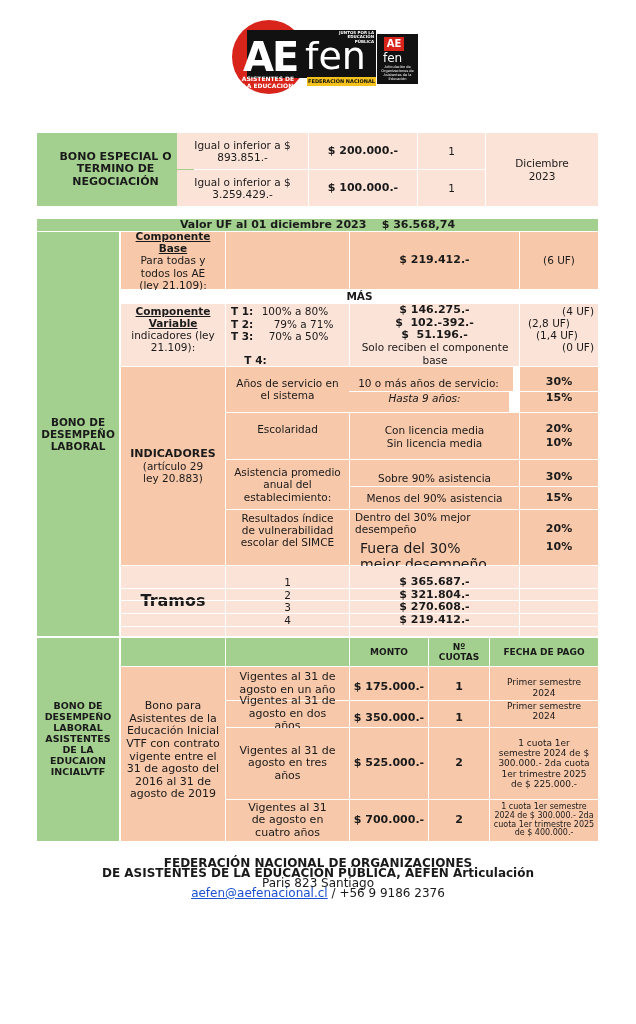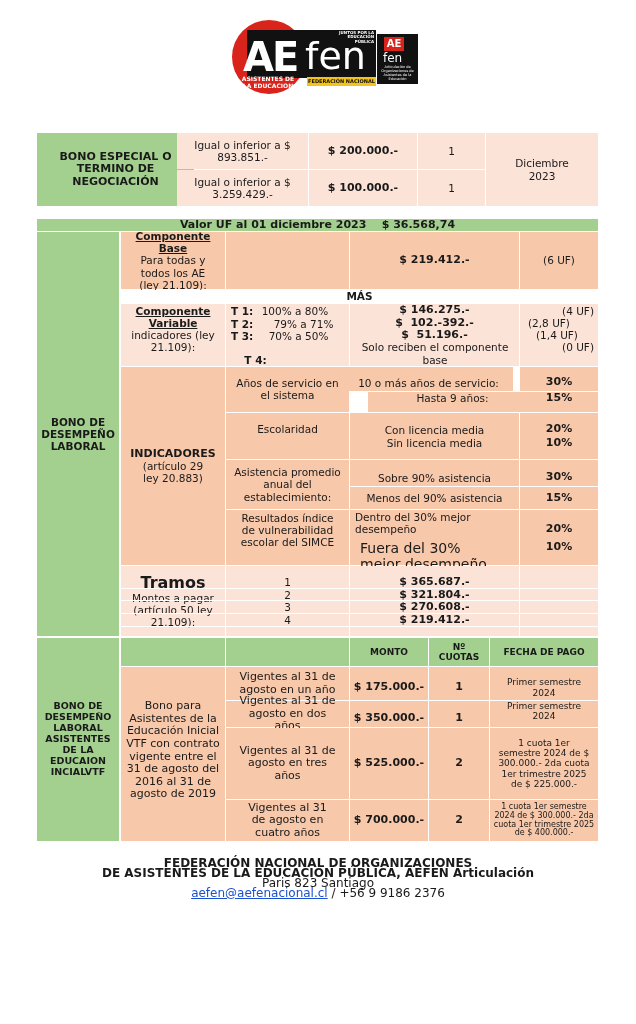--- a/index.html
+++ b/index.html
@@ -118,21 +118,21 @@
   <div class="abs" style="left:520px;top:341px;width:74px;text-align:right;font-size:10.5px;">(0 UF)</div>
 
   <div class="cell salmon" style="left:121px;top:367px;width:104px;height:198px;">
     <span class="b" style="font-size:11px;">INDICADORES</span>
     <span style="padding:0 14px;">(artículo 29 ley 20.883)</span>
   </div>
 
   <div class="cell salmon" style="left:226px;top:367px;width:123px;height:45px;justify-content:flex-start;padding:10px 8px 0;">Años de servicio en el sistema</div>
   <div class="cell salmon" style="left:344px;top:367px;width:169px;height:24px;justify-content:flex-end;padding-bottom:2px;">10 o más años de servicio:</div>
   <div class="cell salmon b" style="left:520px;top:367px;width:78px;height:24px;justify-content:flex-end;padding-bottom:2px;font-size:11px;">30%</div>
-  <div class="cell salmon" style="left:368px;top:392px;width:169px;height:20px;justify-content:flex-start;">Hasta 9 años:</div>
+  <div class="cell salmon" style="left:340px;top:392px;width:169px;height:20px;justify-content:flex-start;font-style:italic;">Hasta 9 años:</div>
   <div class="cell salmon b" style="left:520px;top:392px;width:78px;height:20px;justify-content:flex-start;font-size:11px;">15%</div>
 
   <div class="cell salmon" style="left:226px;top:413px;width:123px;height:46px;justify-content:flex-start;padding-top:10px;">Escolaridad</div>
   <div class="cell salmon" style="left:350px;top:413px;width:169px;height:24px;justify-content:flex-end;padding-bottom:1px;">Con licencia media</div>
   <div class="cell salmon b" style="left:520px;top:413px;width:78px;height:24px;justify-content:flex-end;padding-bottom:1px;font-size:11px;">20%</div>
   <div class="cell salmon" style="left:350px;top:437px;width:169px;height:22px;justify-content:flex-start;">Sin licencia media</div>
   <div class="cell salmon b" style="left:520px;top:437px;width:78px;height:22px;justify-content:flex-start;font-size:11px;">10%</div>
 
   <div class="cell salmon" style="left:226px;top:460px;width:123px;height:49px;padding:0 8px;">Asistencia promedio anual del establecimiento:</div>
   <div class="cell salmon" style="left:350px;top:460px;width:169px;height:26px;justify-content:flex-end;padding-bottom:2px;">Sobre 90% asistencia</div>
@@ -143,21 +143,20 @@
   <div class="cell salmon" style="left:226px;top:510px;width:123px;height:55px;justify-content:flex-start;padding:2px 8px 0;">Resultados índice de vulnerabilidad escolar del SIMCE</div>
   <div class="cell salmon" style="left:350px;top:510px;width:169px;height:55px;"></div>
   <div class="abs" style="left:355px;top:511px;width:130px;font-size:10.5px;line-height:1.15;">Dentro del 30% mejor desempeño</div>
   <div class="abs" style="left:360px;top:540px;width:130px;font-size:14px;line-height:1.15;">Fuera del 30% mejor desempeño</div>
   <div class="cell salmon" style="left:520px;top:510px;width:78px;height:55px;"></div>
   <div class="abs b" style="left:520px;top:522px;width:78px;text-align:center;font-size:11px;">20%</div>
   <div class="abs b" style="left:520px;top:540px;width:78px;text-align:center;font-size:11px;">10%</div>
 
   <div class="cell pink" style="left:121px;top:566px;width:104px;height:70px;">
     <span class="b" style="font-size:16px;">Tramos</span>
-    <span style="padding:0 10px;">Montos a pagar (artículo 50 ley 21.109):</span>
   </div>
   <div class="abs pink" style="left:226px;top:566px;width:123px;height:70px;"></div>
   <div class="abs pink" style="left:350px;top:566px;width:169px;height:70px;"></div>
   <div class="abs pink" style="left:520px;top:566px;width:78px;height:70px;"></div>
 
   <div class="cell" style="left:226px;top:576px;width:123px;height:12px;">1</div>
   <div class="cell b" style="left:350px;top:576px;width:169px;height:12px;font-size:11px;">$ 365.687.-</div>
   <div class="cell" style="left:226px;top:589px;width:123px;height:12px;">2</div>
   <div class="cell b" style="left:350px;top:589px;width:169px;height:12px;font-size:11px;">$ 321.804.-</div>
   <div class="cell" style="left:226px;top:601px;width:123px;height:12px;">3</div>

